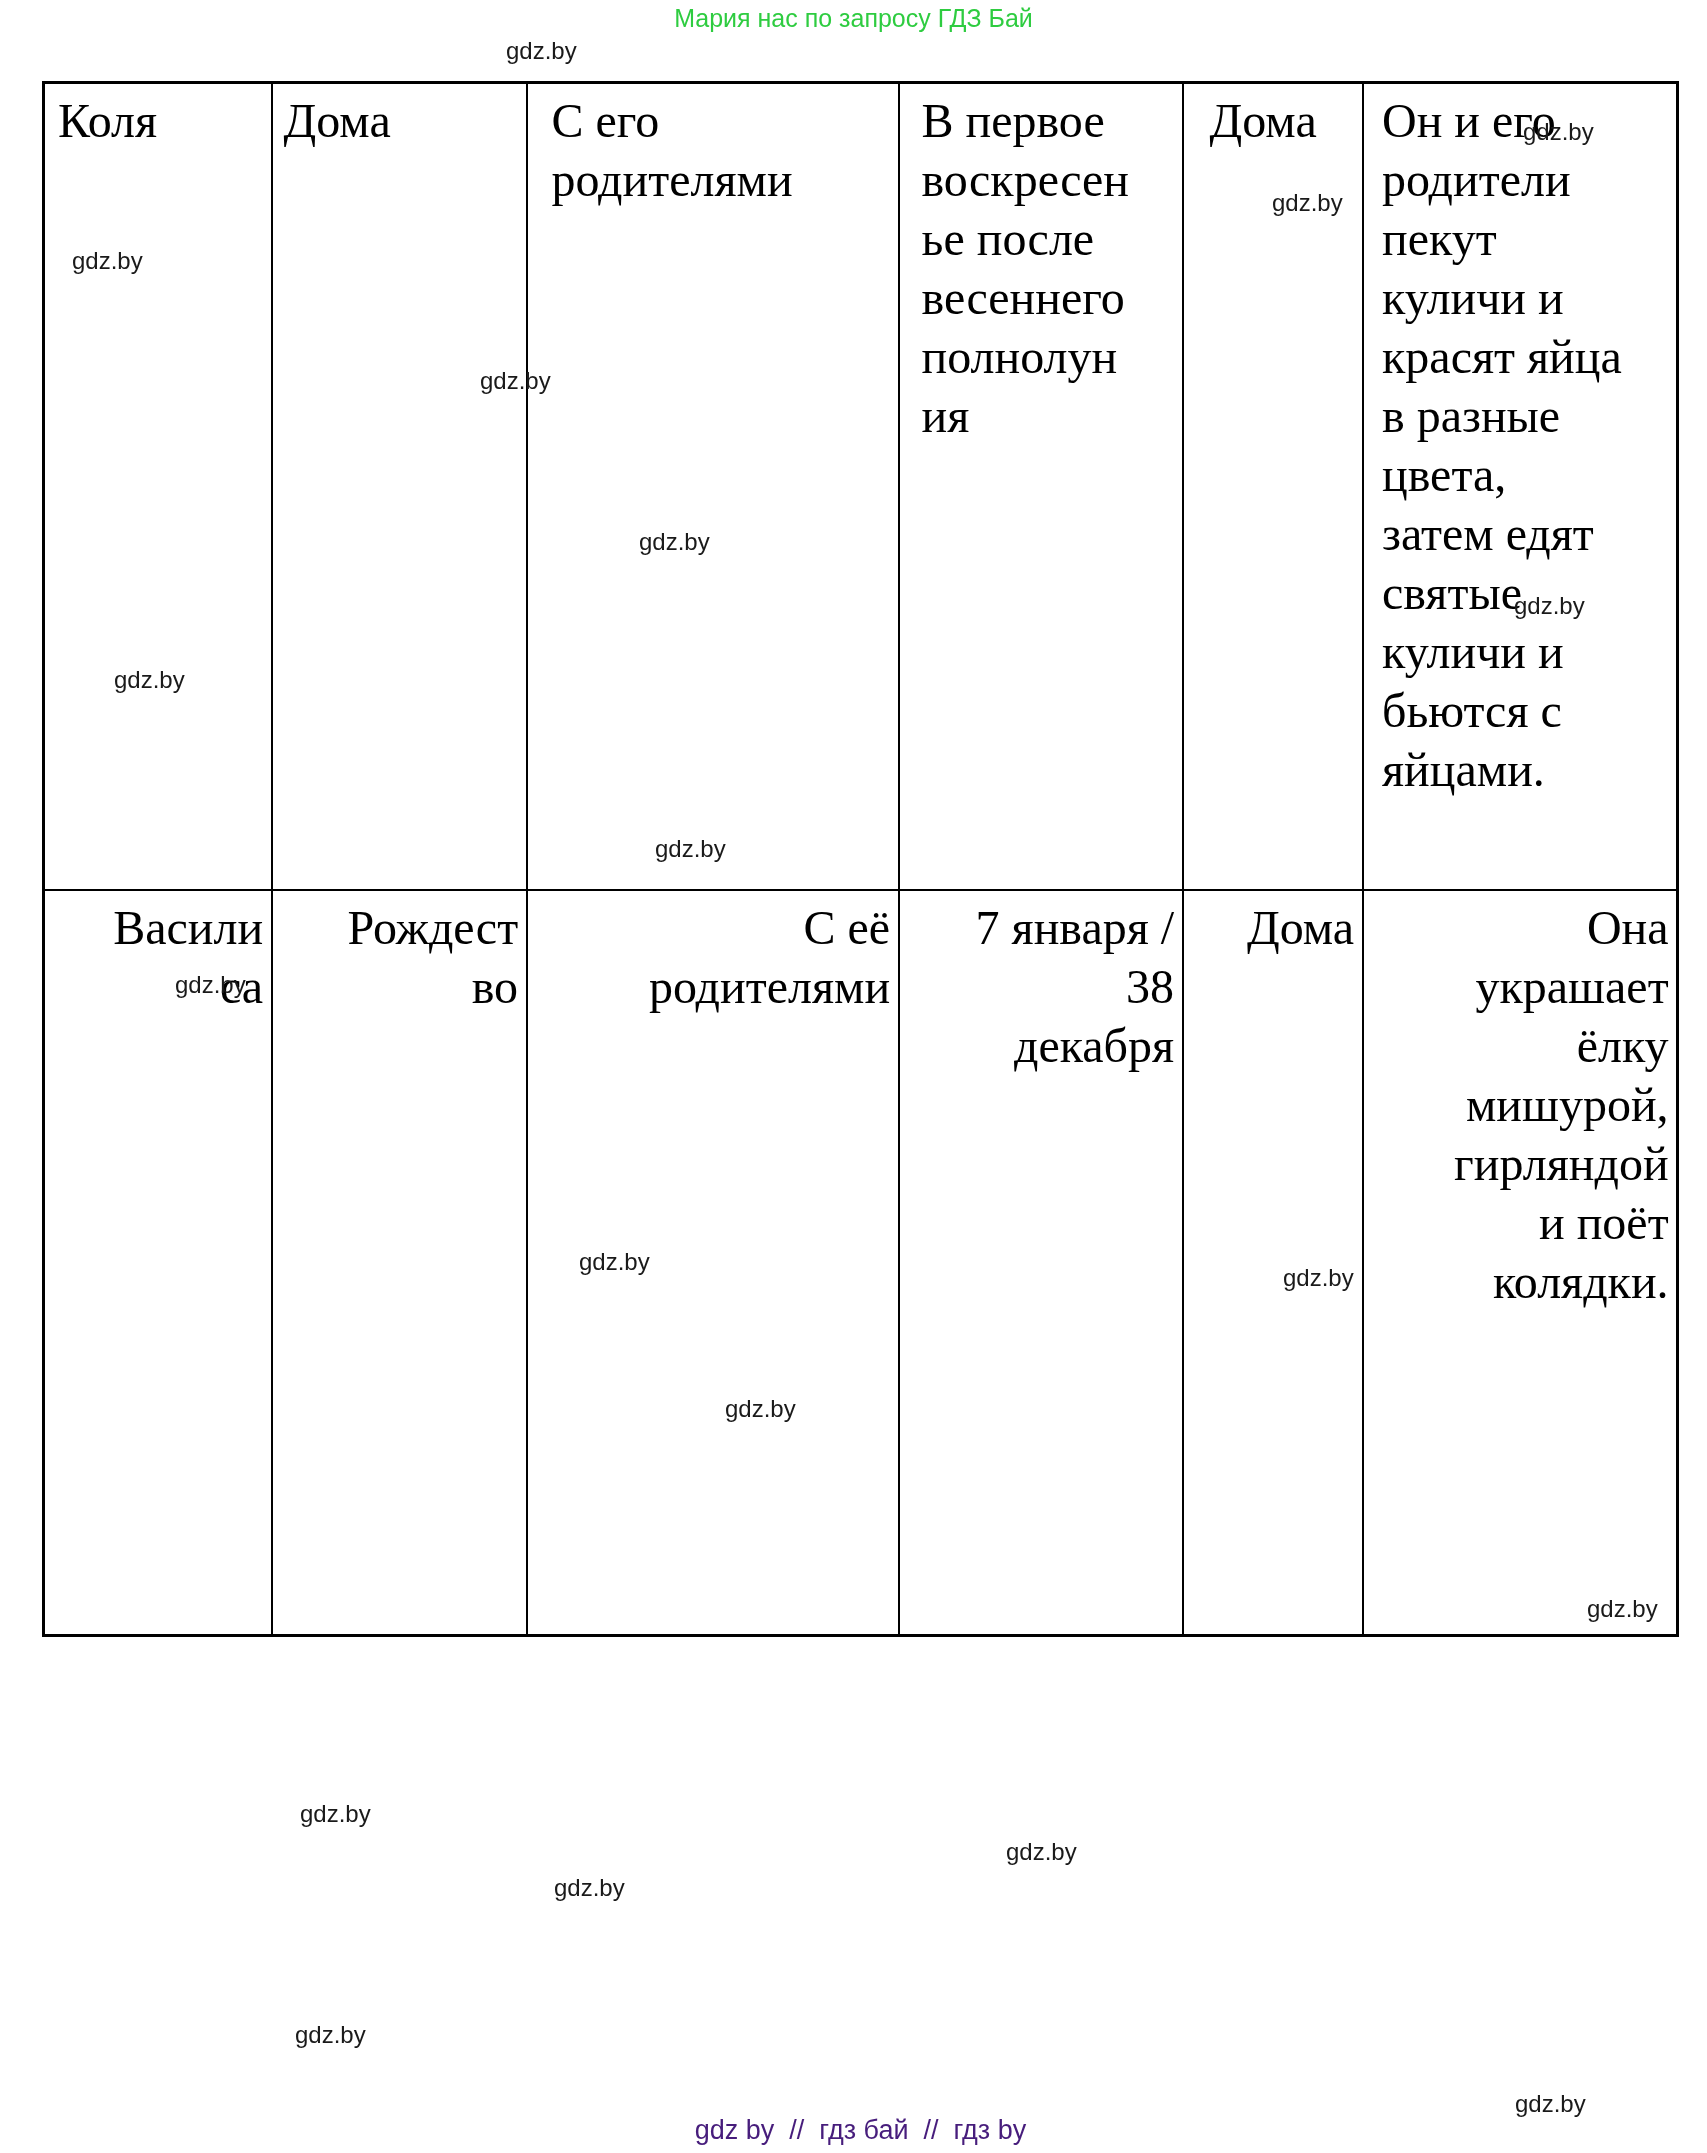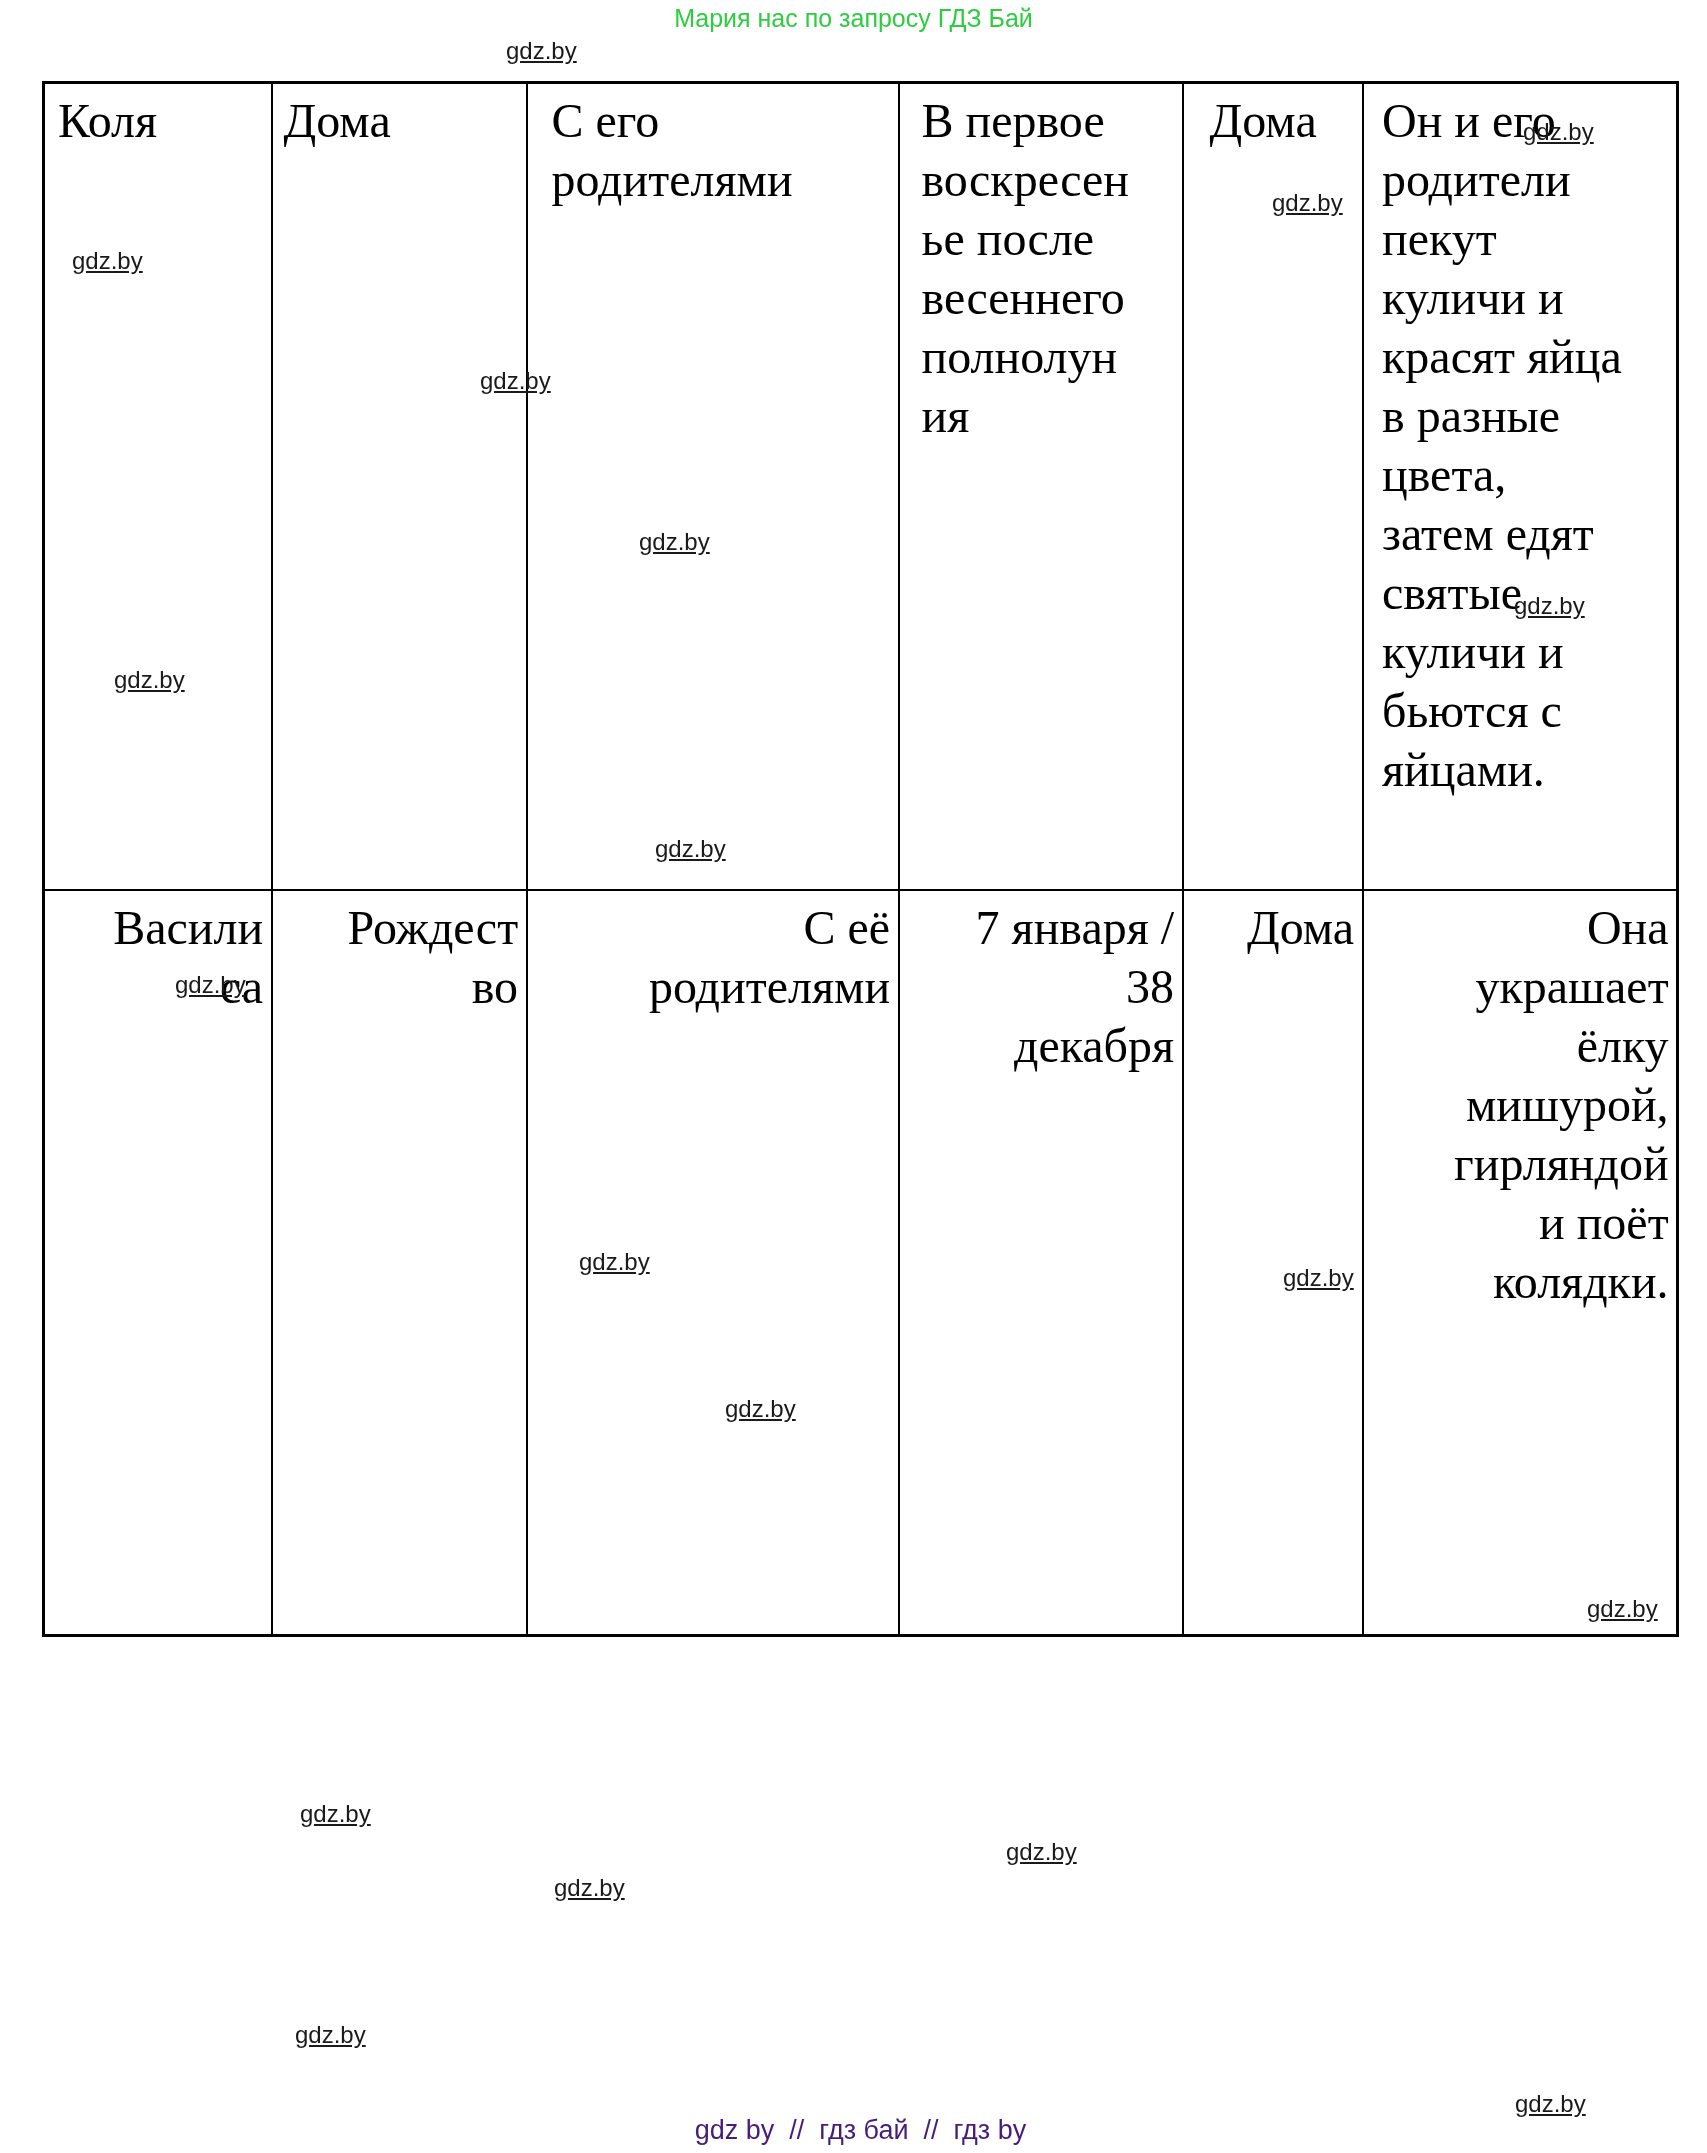--- a/index.html
+++ b/index.html
@@ -40,21 +40,20 @@
   table.grid td:nth-child(2){padding-left:11px;}
   table.grid td:nth-child(3){padding-left:24px;}
   table.grid td:nth-child(4){padding-left:22px;}
   table.grid td:nth-child(5){padding-left:26px;}
   table.grid td:nth-child(6){padding-left:18.5px;}
   .wm{
     position:absolute;
     font:400 24px/28px "Liberation Sans",sans-serif;
     color:var(--wm-color);
     white-space:nowrap;
-    text-decoration:underline;
   }
   .footer{
     position:absolute;top:2114px;left:7px;width:100%;
     text-align:center;
     font:400 27px/33px "Liberation Sans",sans-serif;
     color:var(--footer-purple);
     white-space:pre;
   }
 </style>
 </head>

